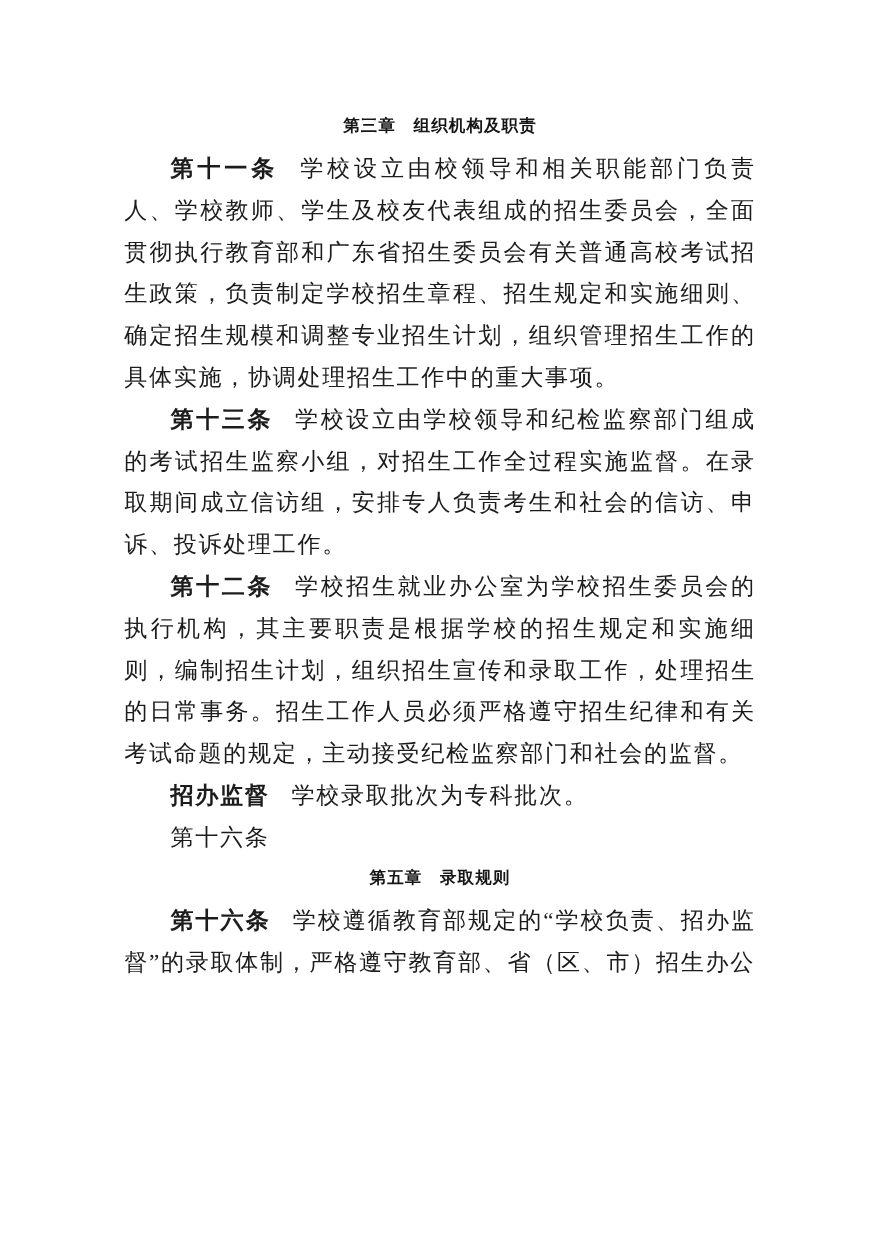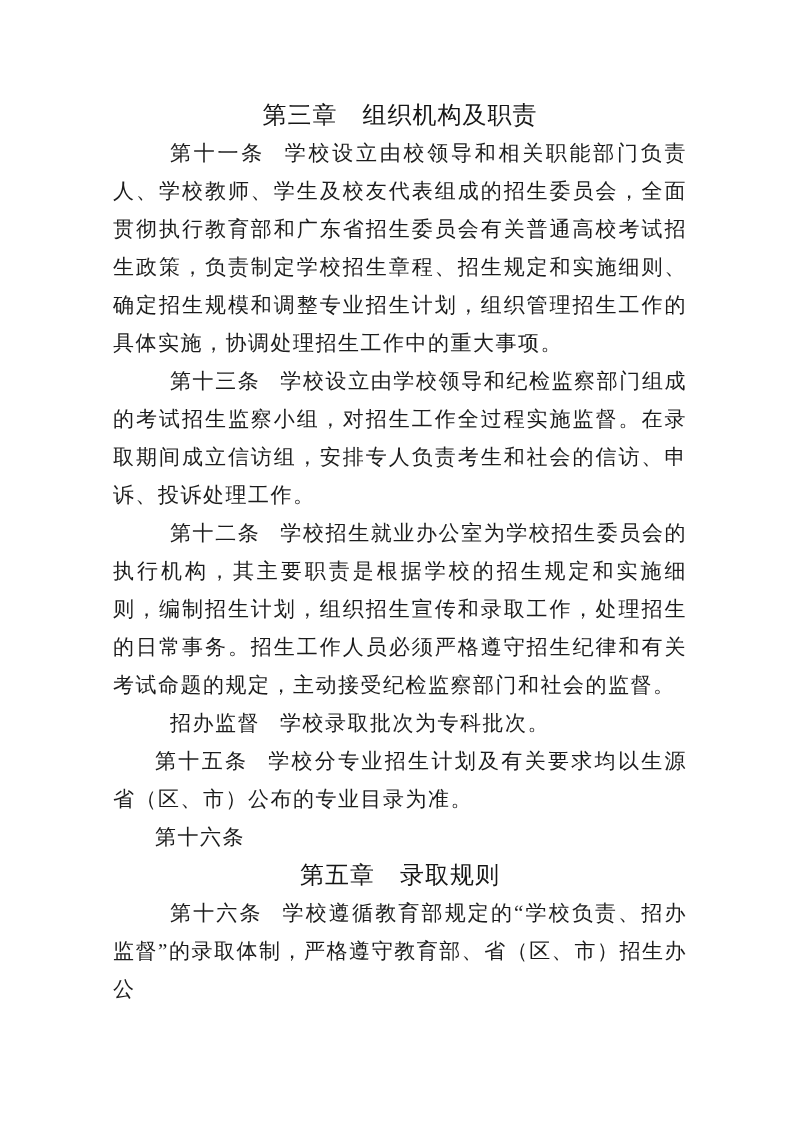--- a/index.html
+++ b/index.html
@@ -27,46 +27,44 @@
     letter-spacing: 1.5px;
     color: #1c1c1c;
     text-align: justify;
     text-justify: inter-character;
   }
   .chapter-heading {
     margin: 0;
     text-align: center;
     text-indent: 0;
     font-family: "Liberation Sans", "DejaVu Sans", sans-serif;
-    font-weight: 400;
-    font-size: 24px;
+    font-weight: 700;
+    font-size: 15px;
     line-height: 38px;
     letter-spacing: 1px;
     color: #161616;
   }
   .article-paragraph {
     margin: 0;
     text-indent: 2em;
   }
   .article-term {
     margin-right: 0.95em;
   }
   .article-term.bold {
-    font-weight: 400;
-    margin-left: 15px;
+    font-weight: 700;
   }
 </style>
 </head>
 <body>
 
 <div class="page">
   <div class="doc-content" id="doc-content">
       <h2 class="chapter-heading">第三章　组织机构及职责</h2>
       <p class="article-paragraph"><span class="article-term bold">第十一条</span><span>学校设立由校领导和相关职能部门负责人、学校教师、学生及校友代表组成的招生委员会，全面贯彻执行教育部和广东省招生委员会有关普通高校考试招生政策，负责制定学校招生章程、招生规定和实施细则、确定招生规模和调整专业招生计划，组织管理招生工作的具体实施，协调处理招生工作中的重大事项。</span></p>
       <p class="article-paragraph"><span class="article-term bold">第十三条</span><span>学校设立由学校领导和纪检监察部门组成的考试招生监察小组，对招生工作全过程实施监督。在录取期间成立信访组，安排专人负责考生和社会的信访、申诉、投诉处理工作。</span></p>
       <p class="article-paragraph"><span class="article-term bold">第十二条</span><span>学校招生就业办公室为学校招生委员会的执行机构，其主要职责是根据学校的招生规定和实施细则，编制招生计划，组织招生宣传和录取工作，处理招生的日常事务。招生工作人员必须严格遵守招生纪律和有关考试命题的规定，主动接受纪检监察部门和社会的监督。</span></p>
       <p class="article-paragraph"><span class="article-term bold">招办监督</span><span>学校录取批次为专科批次。</span></p>
-      <p class="article-paragraph"><span class="article-term">第十五条</span><span>学校分专业招生计划及有关要求均以生源省（区、市）公布的专业目录为准。</span></p>
       <p class="article-paragraph"><span class="article-term">第十六条</span></p>
       <h2 class="chapter-heading">第五章　录取规则</h2>
       <p class="article-paragraph"><span class="article-term bold">第十六条</span><span>学校遵循教育部规定的“学校负责、招办监督”的录取体制，严格遵守教育部、省（区、市）招生办公</span></p>
     </div>
 </div>
 
 </body></html>

